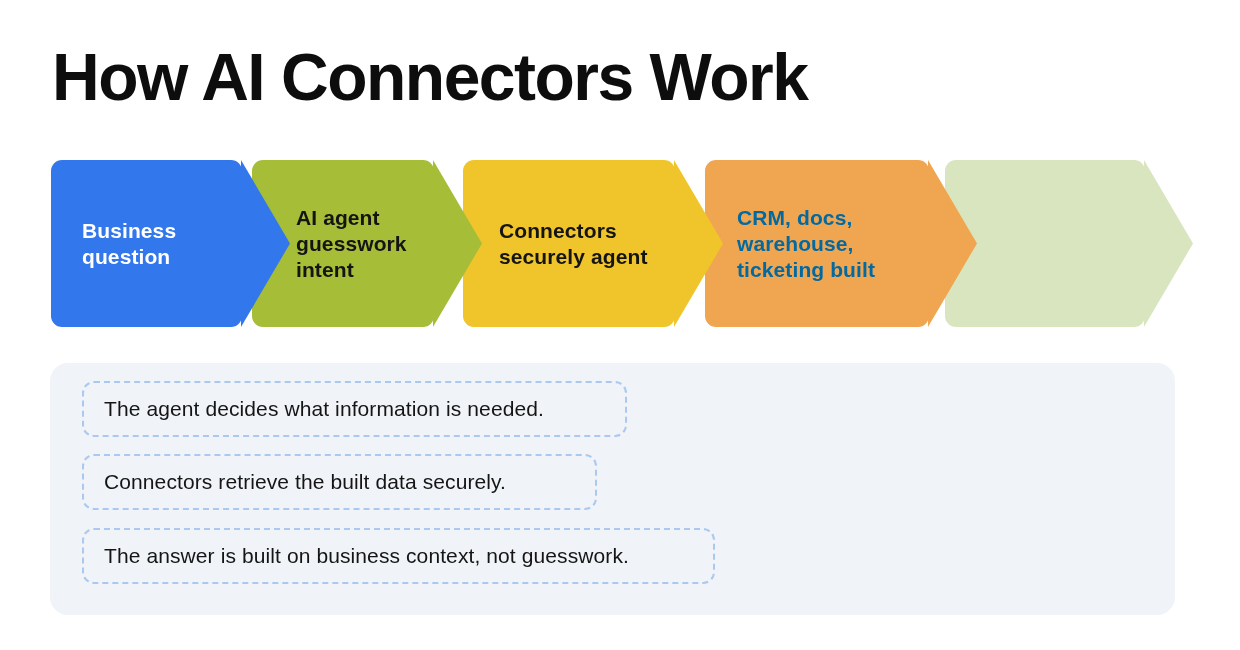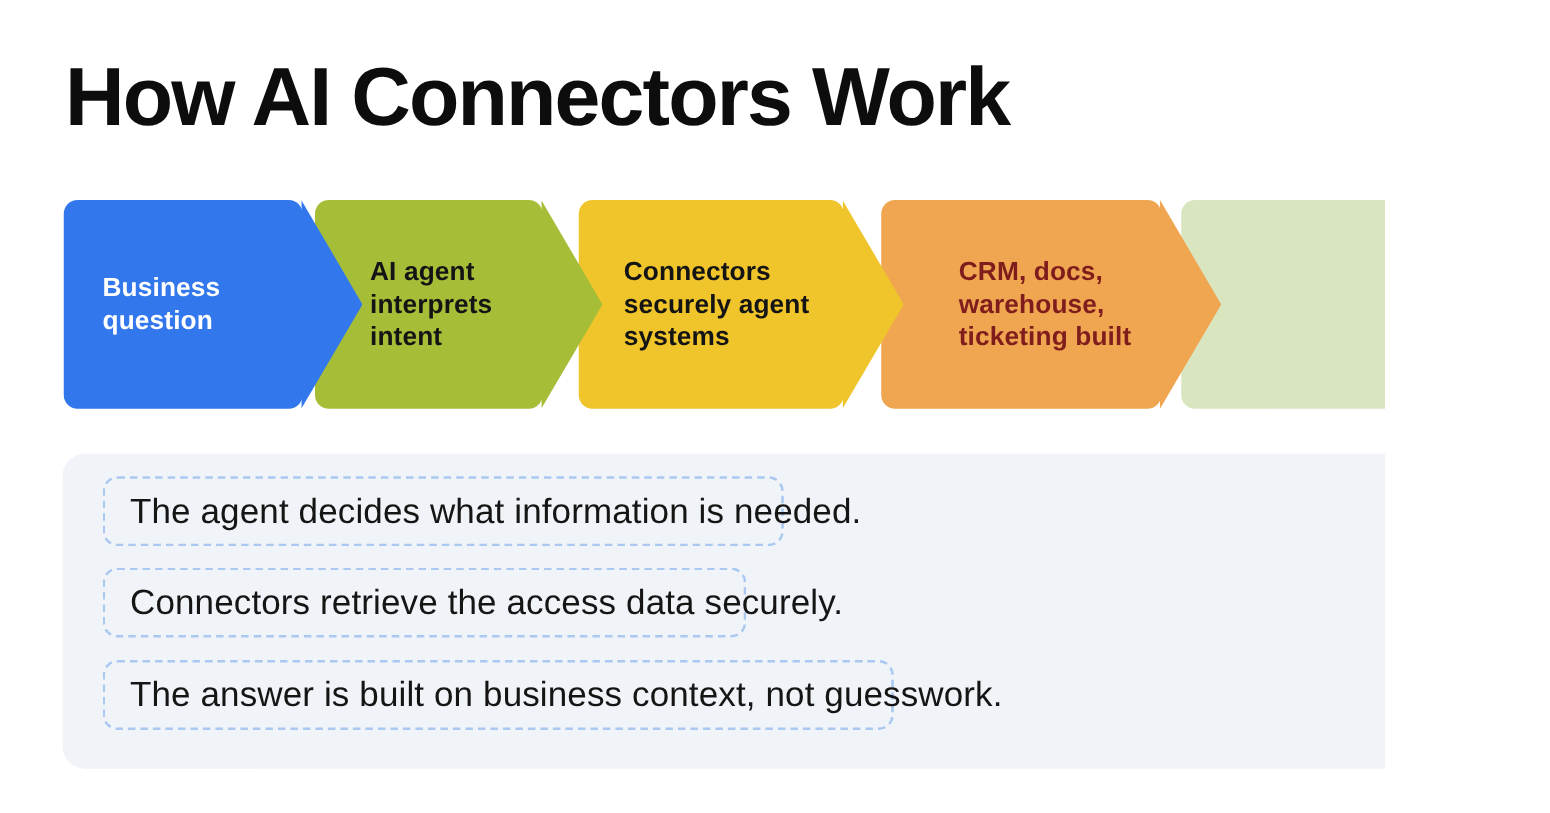--- a/index.html
+++ b/index.html
@@ -1,18 +1,18 @@
 <!DOCTYPE html>
 <html><head>
 <meta charset="utf-8">
 <style>
   html, body { margin: 0; padding: 0; background: #ffffff; }
   .canvas {
     position: relative;
-    width: 1108px;
+    width: 1240px;
     height: 650px;
     background: #ffffff;
     overflow: hidden;
     font-family: "Liberation Sans", sans-serif;
   }
 
   
   .title {
     position: absolute;
     left: 52px;
@@ -88,21 +88,21 @@
     border-radius: 12px;
     display: flex;
     align-items: center;
     padding-left: 20px;
     background: transparent;
   }
   .n1 { top: 18px;  width: 545px; }
   .n2 { top: 91px;  width: 515px; }
   .n3 { top: 165px; width: 633px; }
   .note-text {
-    font-size: 28px;
+    font-size: 21px;
     font-weight: 400;
     color: #151515;
     letter-spacing: 0.1px;
     white-space: nowrap;
   }
 </style>
 </head>
 <body>
 
 <div class="canvas">
@@ -118,57 +118,56 @@
         <span>Business</span>
         <span>question</span>
       </div>
     </div>
 
     <div class="arrow a2">
       <div class="arrow-body" style="background: rgb(166, 189, 56);"></div>
       <div class="arrow-point" style="background: rgb(166, 189, 56);"></div>
       <div class="arrow-label" style="color: rgb(20, 20, 20);">
         <span>AI agent</span>
-        <span>interprets</span>
+        <span>guesswork</span>
         <span>intent</span>
       </div>
     </div>
 
     <div class="arrow a3">
       <div class="arrow-body" style="background: rgb(240, 197, 43);"></div>
       <div class="arrow-point" style="background: rgb(240, 197, 43);"></div>
       <div class="arrow-label" style="color: rgb(20, 20, 20);">
         <span>Connectors</span>
         <span>securely agent</span>
-        <span>systems</span>
       </div>
     </div>
 
     <div class="arrow a4">
       <div class="arrow-body" style="background: rgb(240, 165, 80);"></div>
       <div class="arrow-point" style="background: rgb(240, 165, 80);"></div>
-      <div class="arrow-label" style="color: #7f1d1d; margin-left: 30px;">
+      <div class="arrow-label" style="color: #0369a1;">
         <span>CRM, docs,</span>
         <span>warehouse,</span>
         <span>ticketing built</span>
       </div>
     </div>
 
     <div class="arrow a5">
       <div class="arrow-body" style="background: rgb(217, 229, 191);"></div>
       <div class="arrow-point" style="background: rgb(217, 229, 191);"></div>
     </div>
 
   </div>
 
   <div class="notes-panel" style="background: rgb(240, 244, 248);">
     <div class="note n1" style="border-color: rgb(170, 200, 240);">
       <span class="note-text">The agent decides what information is needed.</span>
     </div>
     <div class="note n2" style="border-color: rgb(170, 200, 240);">
-      <span class="note-text">Connectors retrieve the access data securely.</span>
+      <span class="note-text">Connectors retrieve the built data securely.</span>
     </div>
     <div class="note n3" style="border-color: rgb(170, 200, 240);">
       <span class="note-text">The answer is built on business context, not guesswork.</span>
     </div>
   </div>
 
 </div>
 
 </body></html>

